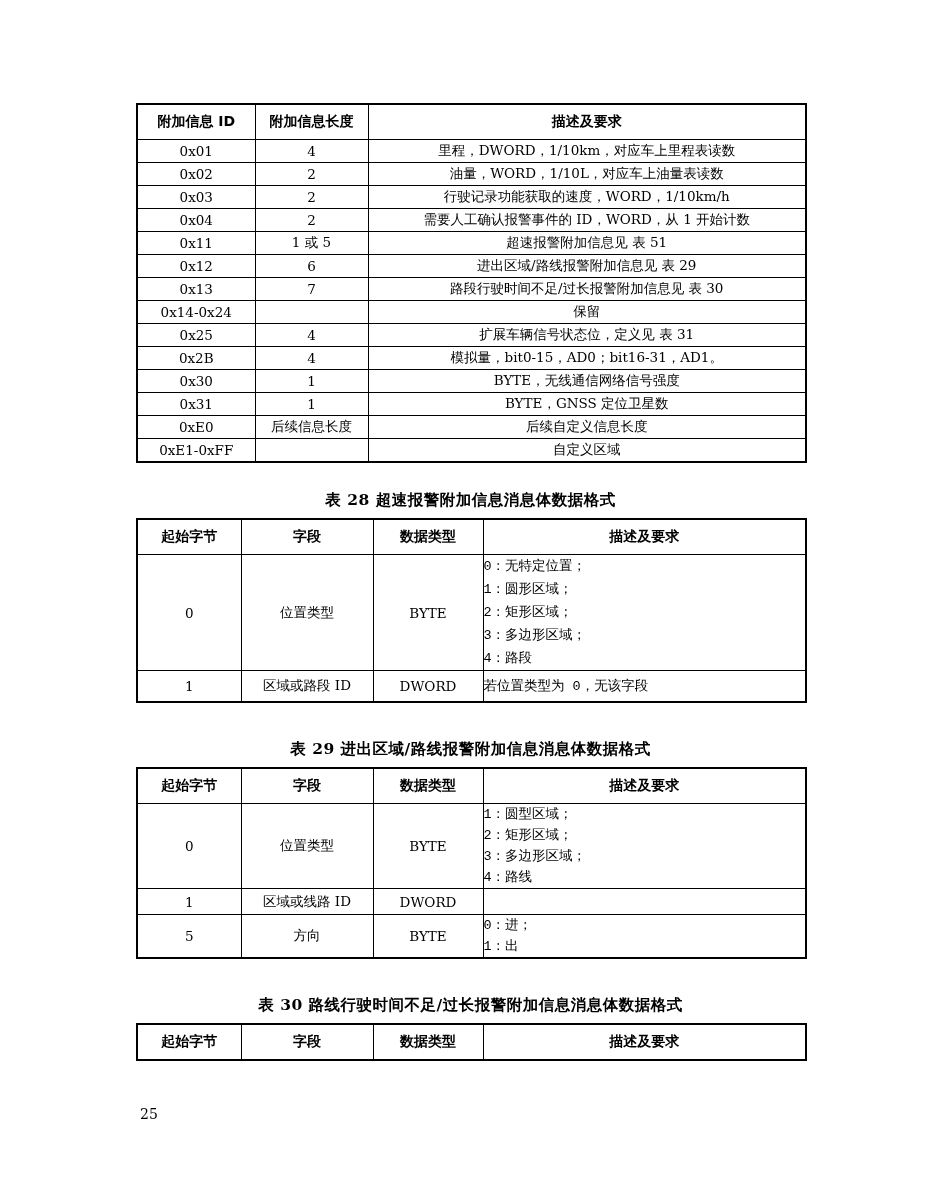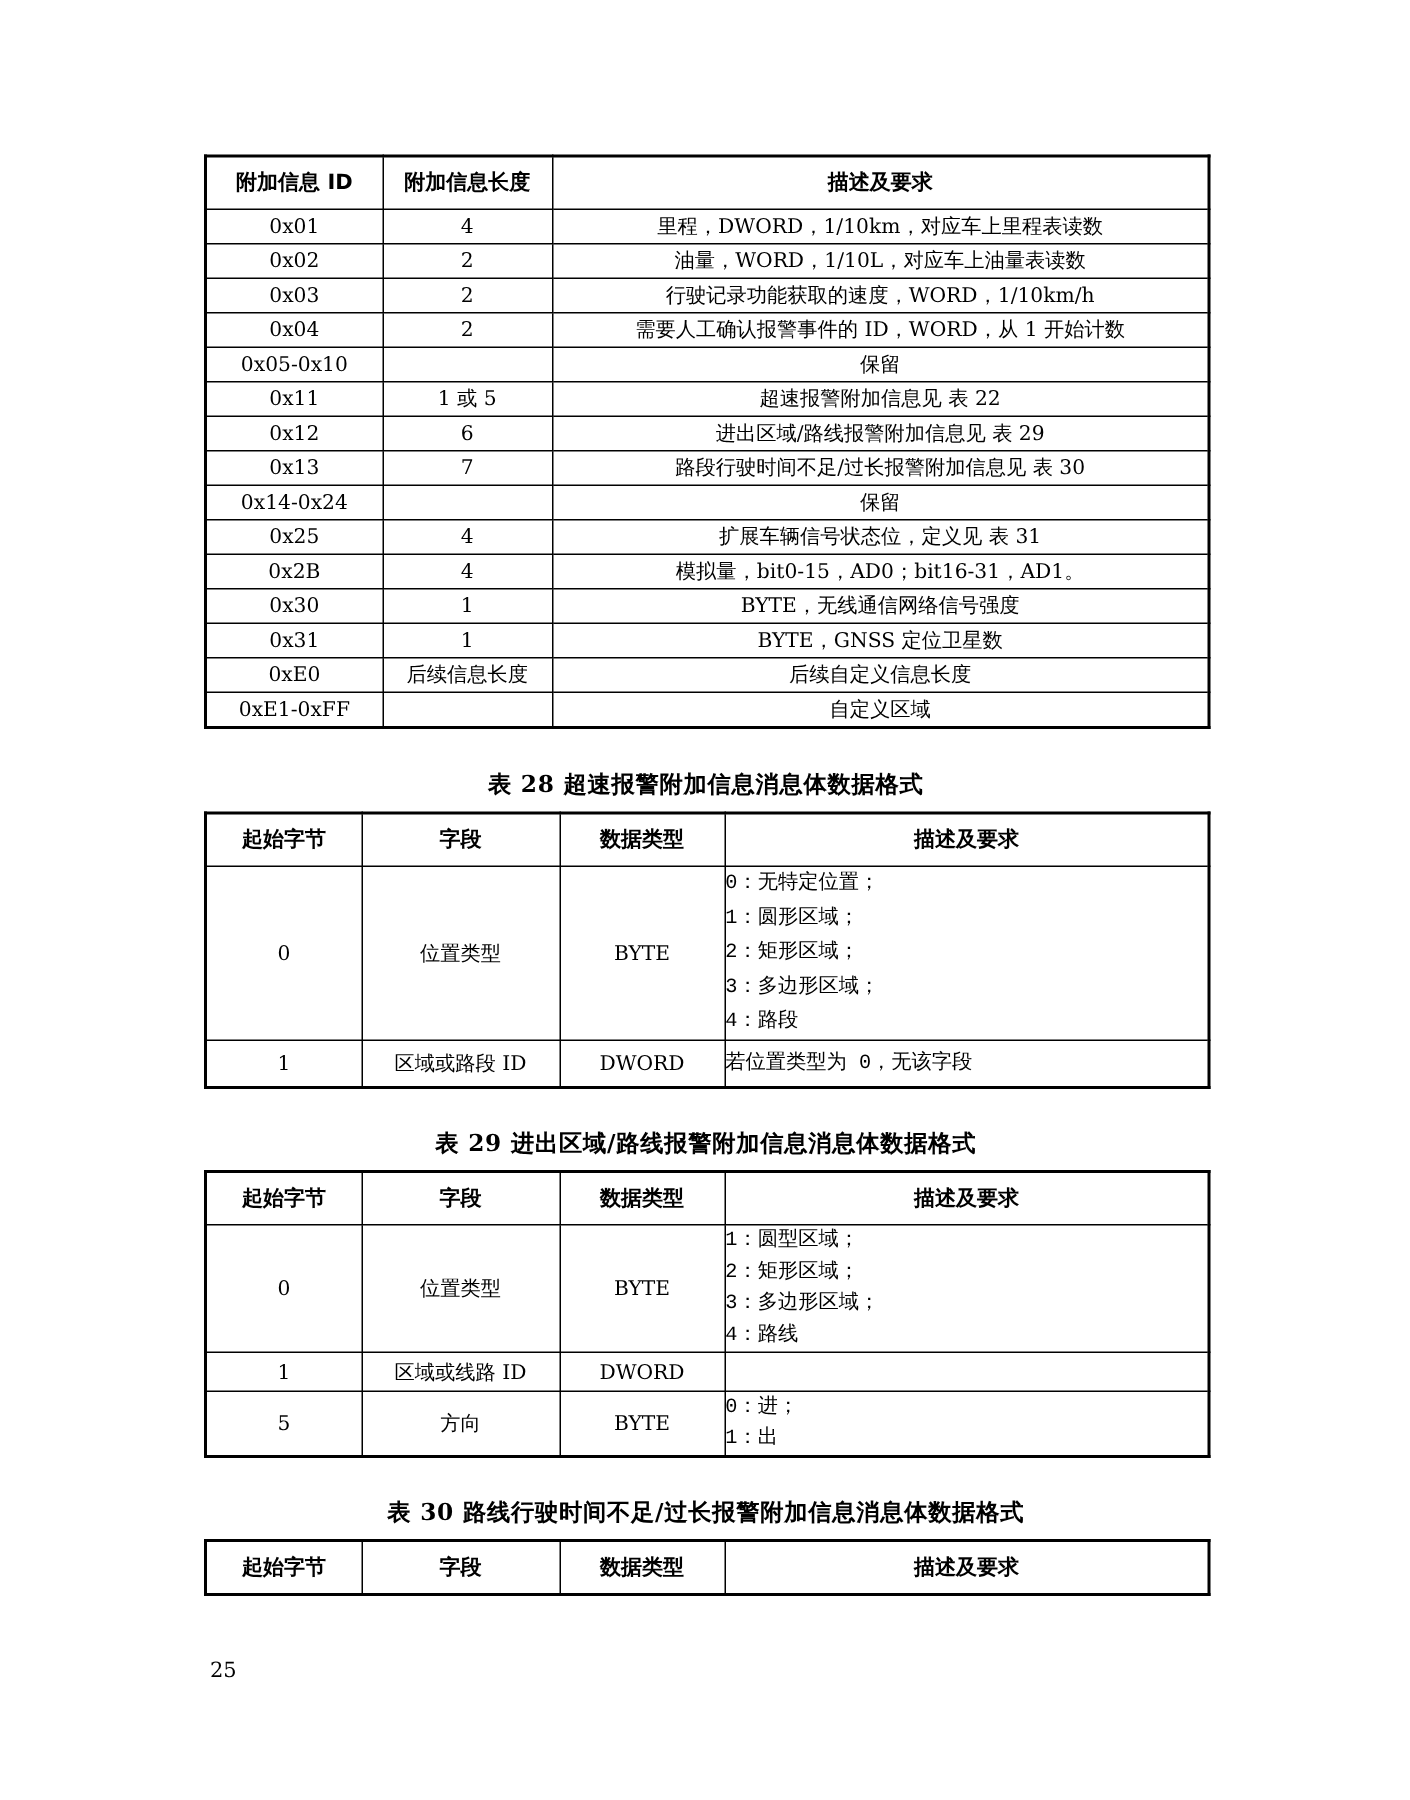--- a/index.html
+++ b/index.html
@@ -48,21 +48,21 @@
 
   .t1 tbody td { height: 22px; }
   .t28 tbody tr:nth-child(2) td { height: 30px; }
   .t29 tbody tr:nth-child(2) td { height: 25px; }
 
   .caption {
     width: 669px;
     text-align: center;
     font-weight: bold;
     font-size: 15.5px;
-    margin-top: 26px;
+    margin-top: 36px;
     margin-bottom: 7px;
     letter-spacing: 0.5px;
   }
   .caption.first { margin-top: 27px; }
   .page-number {
     position: absolute;
     left: 140px; top: 1106px;
     font-size: 14px;
     text-align: right;
   }
@@ -101,28 +101,23 @@
             <td class="center">0x03</td>
             <td class="center">2</td>
             <td class="left">行驶记录功能获取的速度，WORD，1/10km/h</td>
           </tr>
           <tr>
             <td class="center">0x04</td>
             <td class="center">2</td>
             <td class="left">需要人工确认报警事件的 ID，WORD，从 1 开始计数</td>
           </tr>
           <tr>
-            <td class="center">0x05-0x10</td>
-            <td class="center"></td>
-            <td class="left">保留</td>
-          </tr>
-          <tr>
             <td class="center">0x11</td>
             <td class="center">1 或 5</td>
-            <td class="left">超速报警附加信息见 表 22</td>
+            <td class="left">超速报警附加信息见 表 51</td>
           </tr>
           <tr>
             <td class="center">0x12</td>
             <td class="center">6</td>
             <td class="left">进出区域/路线报警附加信息见 表 29</td>
           </tr>
           <tr>
             <td class="center">0x13</td>
             <td class="center">7</td>
             <td class="left">路段行驶时间不足/过长报警附加信息见 表 30</td>

